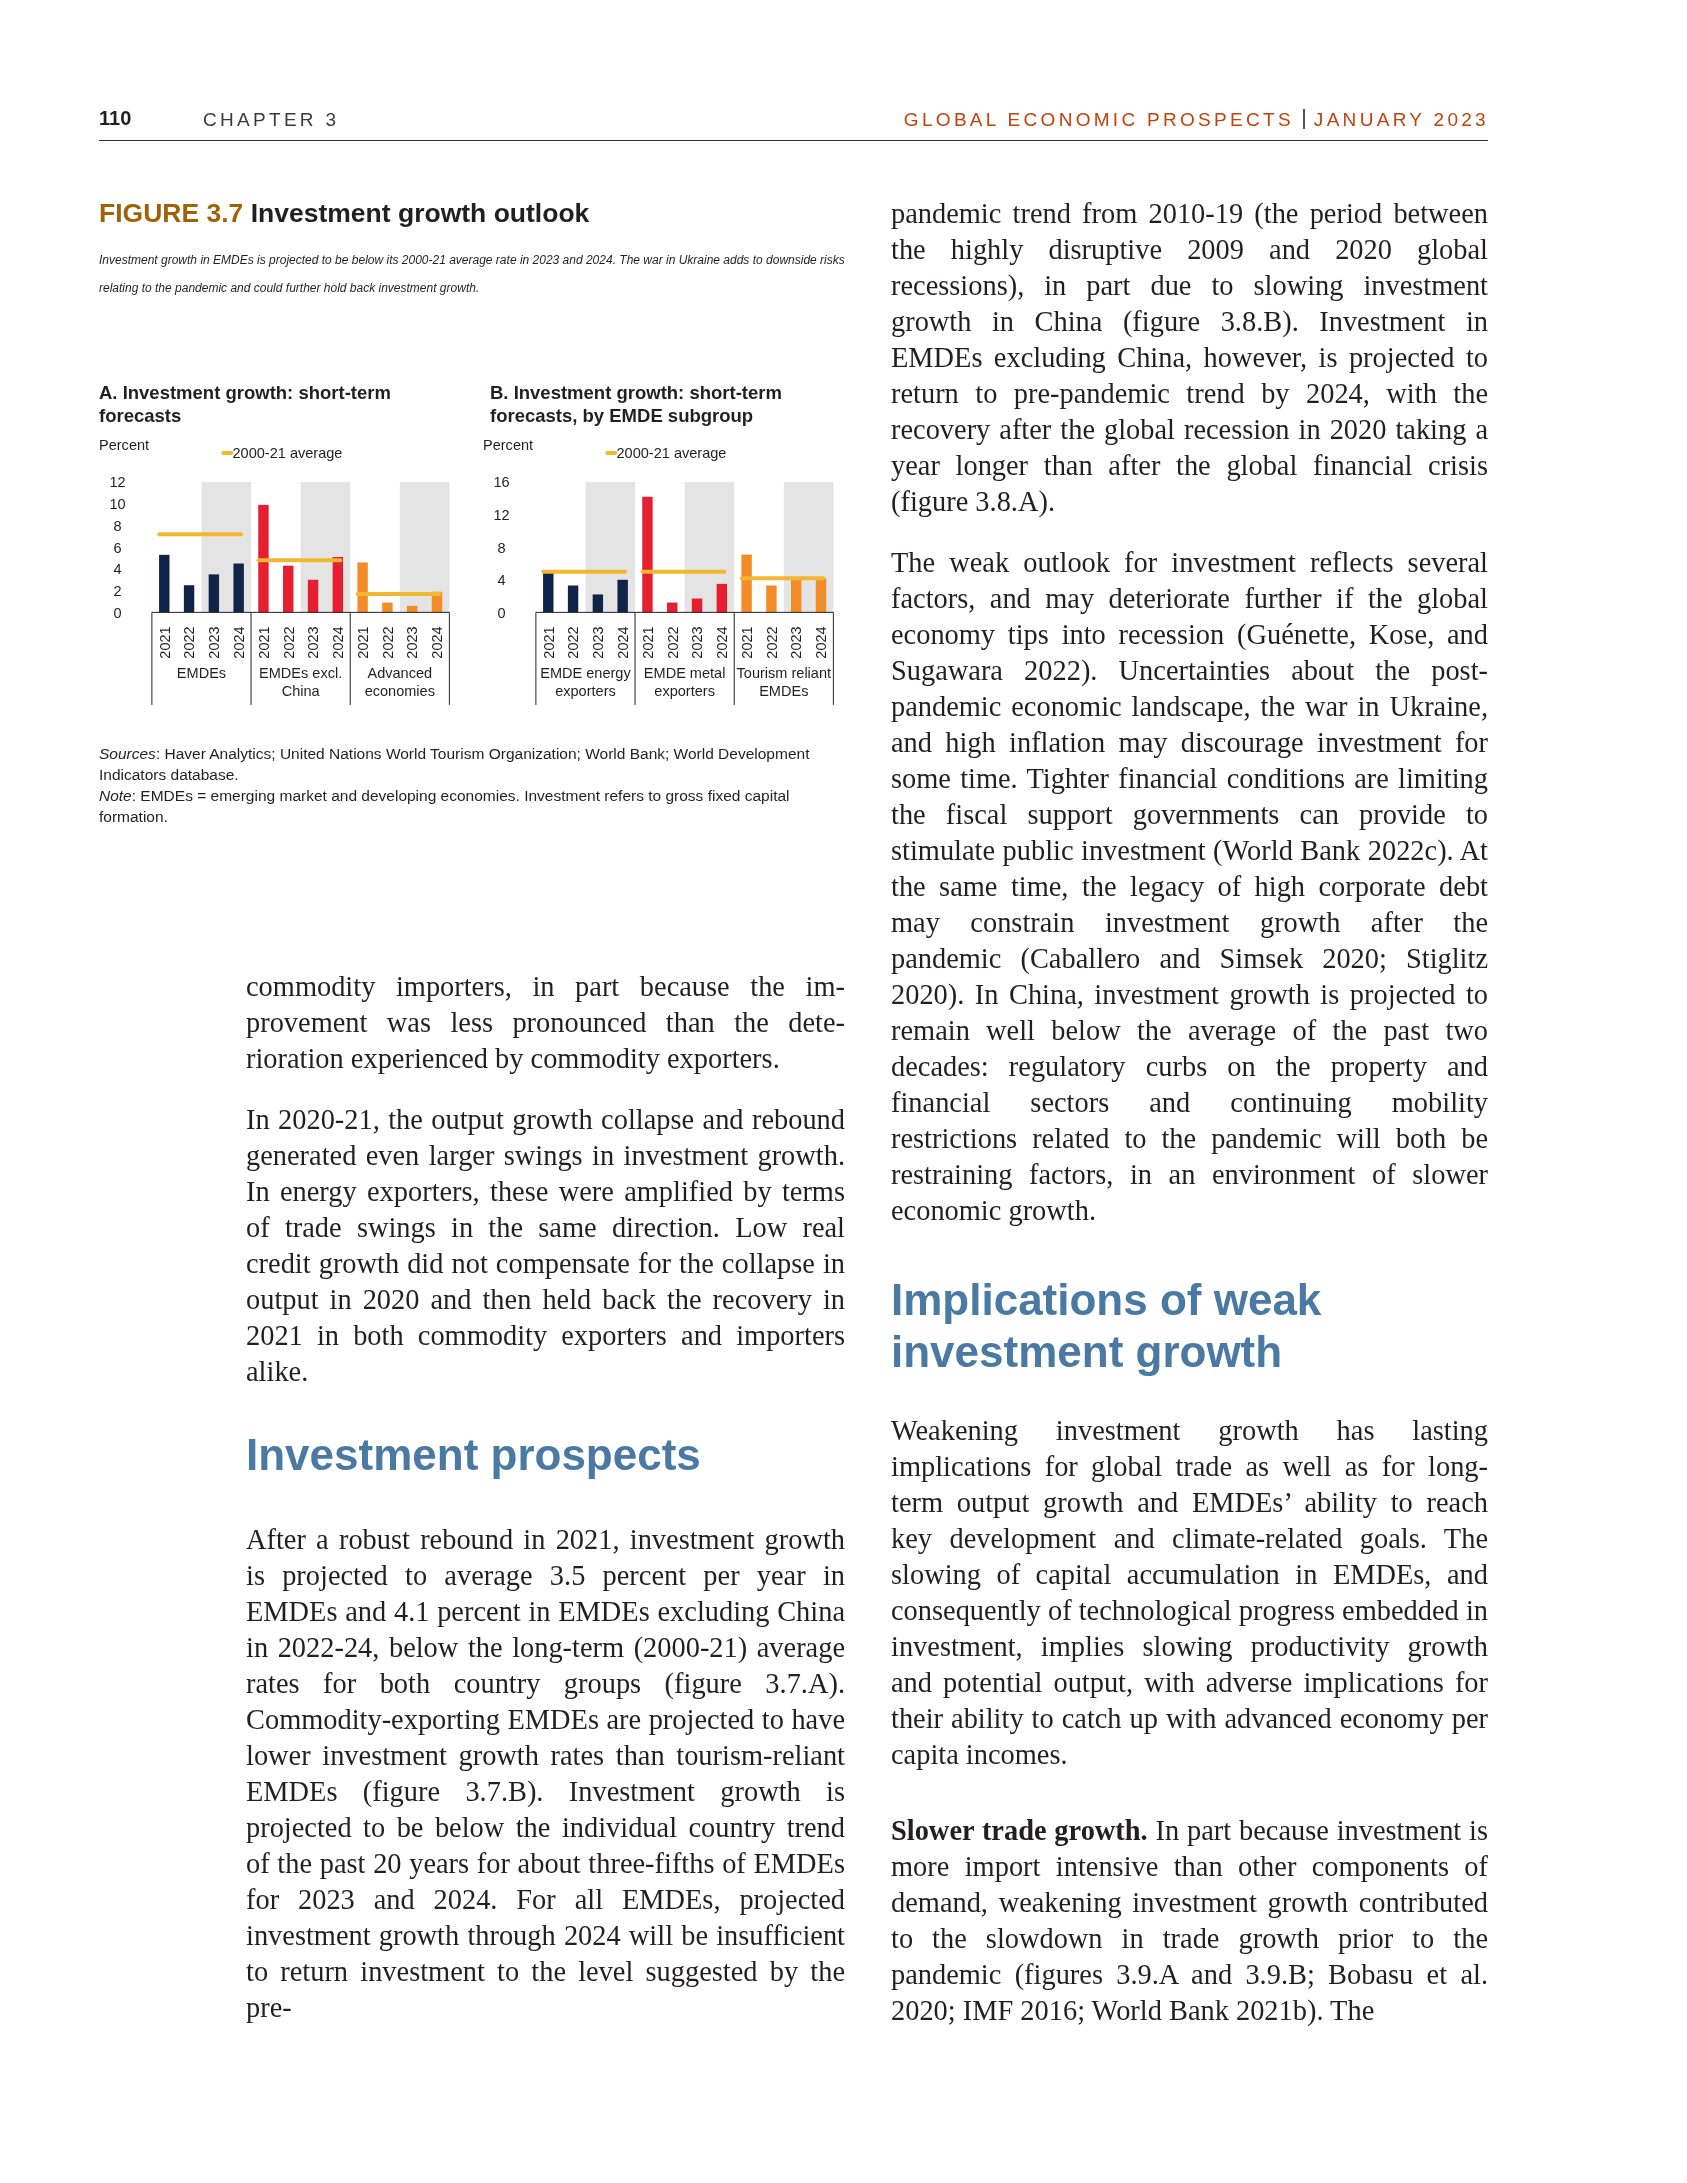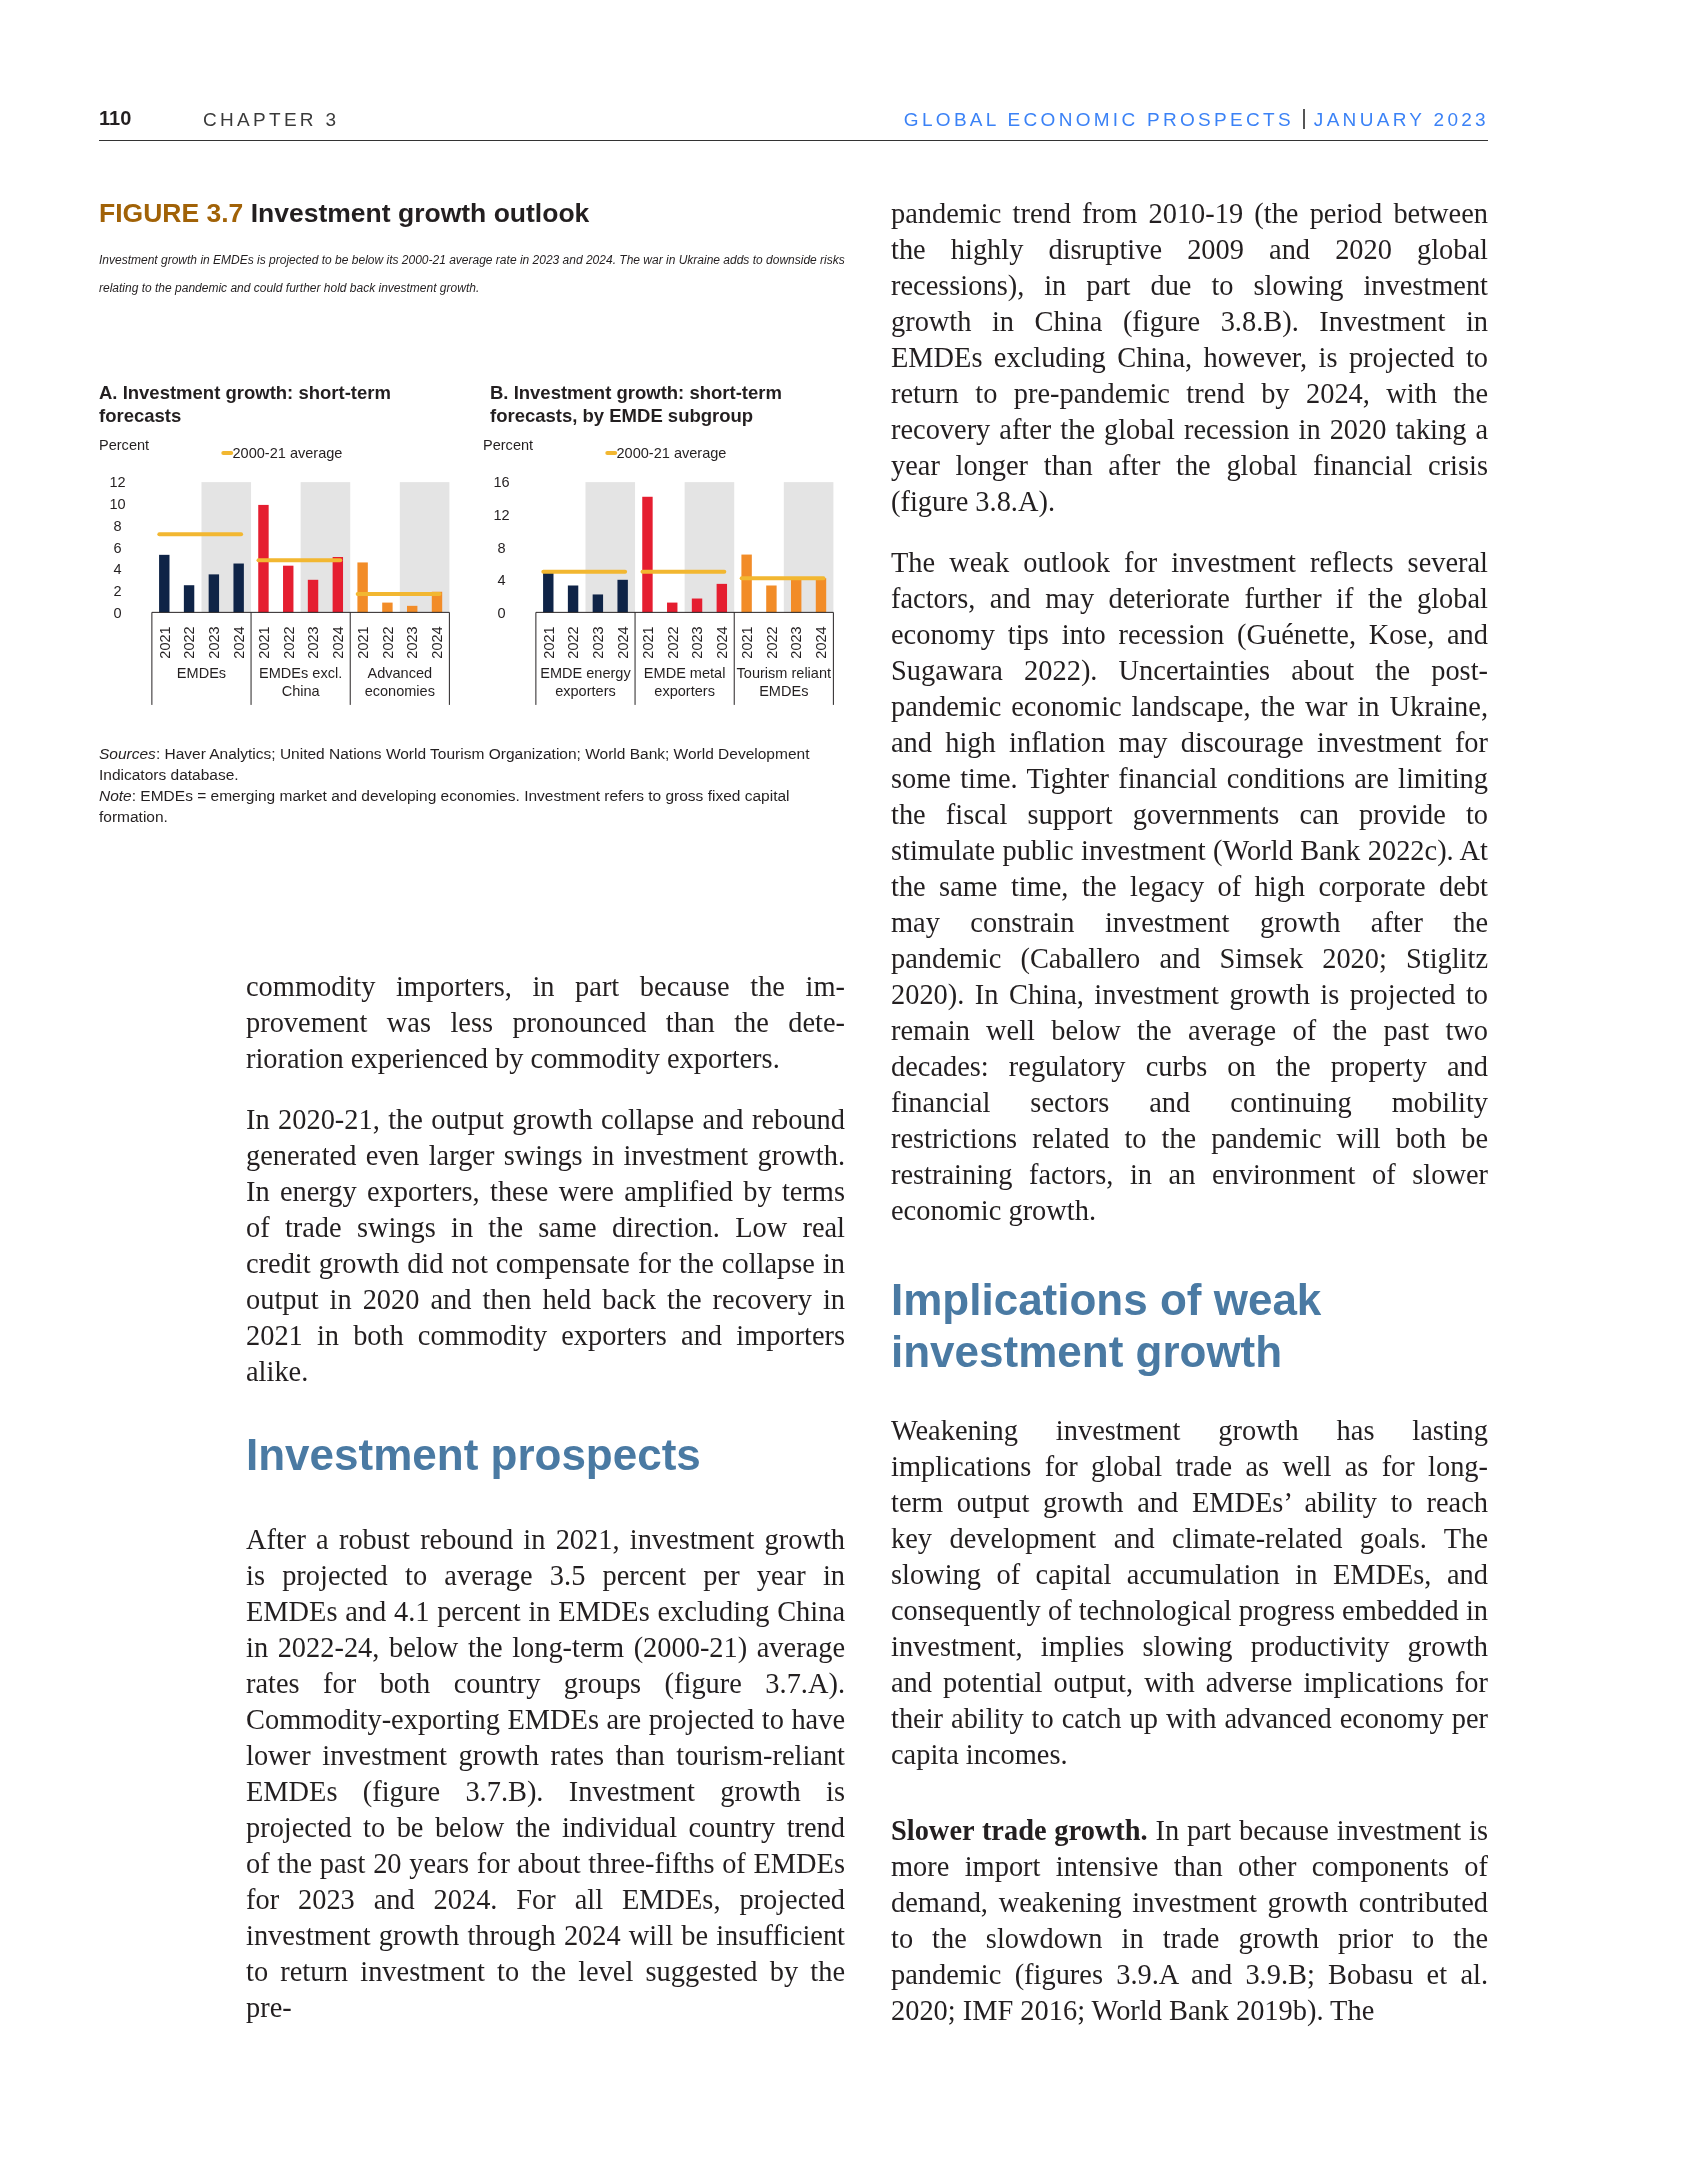--- a/index.html
+++ b/index.html
@@ -4,21 +4,21 @@
 <style>
   html,body{margin:0;padding:0;background:#fff;}
   body{width:1687px;height:2183px;position:relative;overflow:hidden;color:#231f20;}
   .sans{font-family:"Liberation Sans","DejaVu Sans",sans-serif;}
   .serif{font-family:"Liberation Serif","DejaVu Serif",serif;}
   .abs{position:absolute;}
 
   
   #page-num{left:99px;top:107px;font-size:20px;font-weight:bold;letter-spacing:0;}
   #chapter{left:175px;top:109px;font-size:19px;letter-spacing:3.3px;color:#3a3a3a;margin-left:28px;}
-  #journal{right:198px;top:109px;font-size:19px;letter-spacing:3.3px;color:#3b82f6;}
+  #journal{right:198px;top:109px;font-size:19px;letter-spacing:3.3px;color:#c2410c;}
   #journal .sep{display:inline-block;width:1.3px;height:20px;background:#555;vertical-align:-2.6px;margin:0 9.3px;}
   #header-rule{left:99px;top:140px;width:1389px;height:1.3px;background:#333;}
 
   
   #fig-title{left:99px;top:198px;font-size:26.5px;font-weight:bold;}
   #fig-title .num{color:#a16207;}
   #fig-sub{left:99px;top:246px;width:748px;font-size:12px;font-style:italic;line-height:28.4px;}
   .panel-title{font-size:18.5px;font-weight:bold;line-height:22.5px;}
   #panelA-title{left:99px;top:382px;width:357px;}
   #panelB-title{left:490px;top:382px;width:370px;}
@@ -174,14 +174,14 @@
 <div class="abs sans heading" id="h-invest">Investment prospects</div>
 <div class="abs serif col" id="para-after">After a robust rebound in 2021, investment growth is projected to average 3.5 percent per year in EMDEs and 4.1 percent in EMDEs excluding China in 2022-24, below the long-term (2000-21) average rates for both country groups (figure 3.7.A). Commodity-exporting EMDEs are projected to have lower investment growth rates than tourism-reliant EMDEs (figure 3.7.B). Investment growth is projected to be below the individual country trend of the past 20 years for about three-fifths of EMDEs for 2023 and 2024. For all EMDEs, projected investment growth through 2024 will be insufficient to return investment to the level suggested by the pre-</div>
 
 <div class="abs serif col" id="right-col">
   <p>pandemic trend from 2010-19 (the period between the highly disruptive 2009 and 2020 global recessions), in part due to slowing investment growth in China (figure 3.8.B). Investment in EMDEs excluding China, however, is projected to return to pre-pandemic trend by 2024, with the recovery after the global recession in 2020 taking a year longer than after the global financial crisis (figure 3.8.A).</p>
   <div class="gap"></div>
   <p>The weak outlook for investment reflects several factors, and may deteriorate further if the global economy tips into recession (Guénette, Kose, and Sugawara 2022). Uncertainties about the post-pandemic economic landscape, the war in Ukraine, and high inflation may discourage investment for some time. Tighter financial conditions are limiting the fiscal support governments can provide to stimulate public investment (World Bank 2022c). At the same time, the legacy of high corporate debt may constrain investment growth after the pandemic (Caballero and Simsek 2020; Stiglitz 2020). In China, investment growth is projected to remain well below the average of the past two decades: regulatory curbs on the property and financial sectors and continuing mobility restrictions related to the pandemic will both be restraining factors, in an environment of slower economic growth.</p>
 </div>
 <div class="abs sans heading" id="h-impl">Implications of weak investment growth</div>
 <div class="abs serif col" id="para-weak">Weakening investment growth has lasting implications for global trade as well as for long-term output growth and EMDEs’ ability to reach key development and climate-related goals. The slowing of capital accumulation in EMDEs, and consequently of technological progress embedded in investment, implies slowing produc­tivity growth and potential output, with adverse implications for their ability to catch up with advanced economy per capita incomes.</div>
-<div class="abs serif col" id="para-trade"><span class="lead">Slower trade growth.</span><span> In part because investment is more import intensive than other components of demand, weakening investment growth contributed to the slowdown in trade growth prior to the pandemic (figures 3.9.A and 3.9.B; Bobasu et al. 2020; IMF 2016; World Bank 2019b). The</span></div>
+<div class="abs serif col" id="para-trade"><span class="lead">Slower trade growth.</span><span> In part because investment is more import intensive than other components of demand, weakening investment growth contributed to the slowdown in trade growth prior to the pandemic (figures 3.9.A and 3.9.B; Bobasu et al. 2020; IMF 2016; World Bank 2021b). The</span></div>
 
 
 </body></html>

